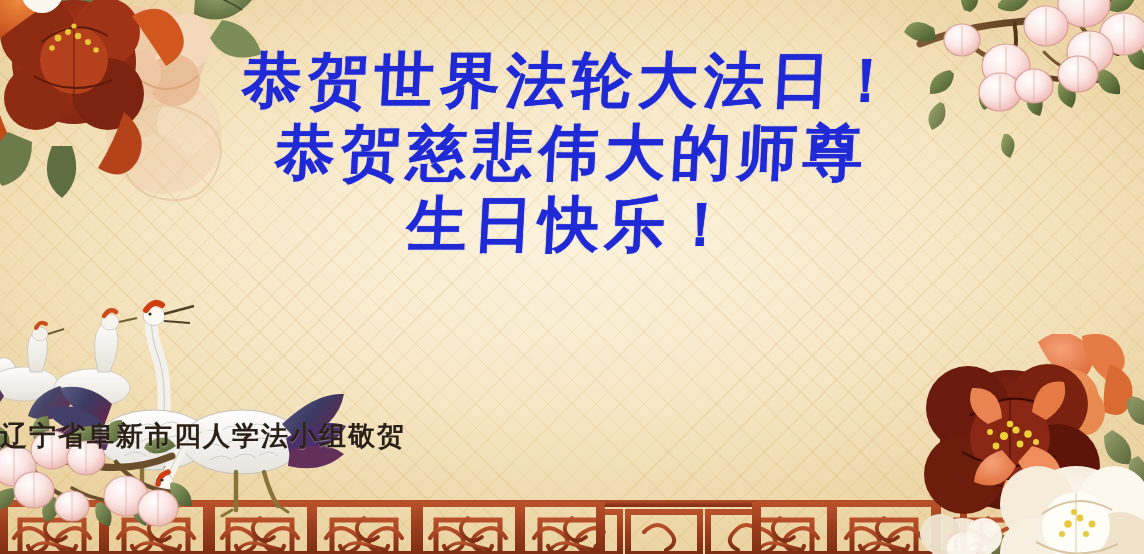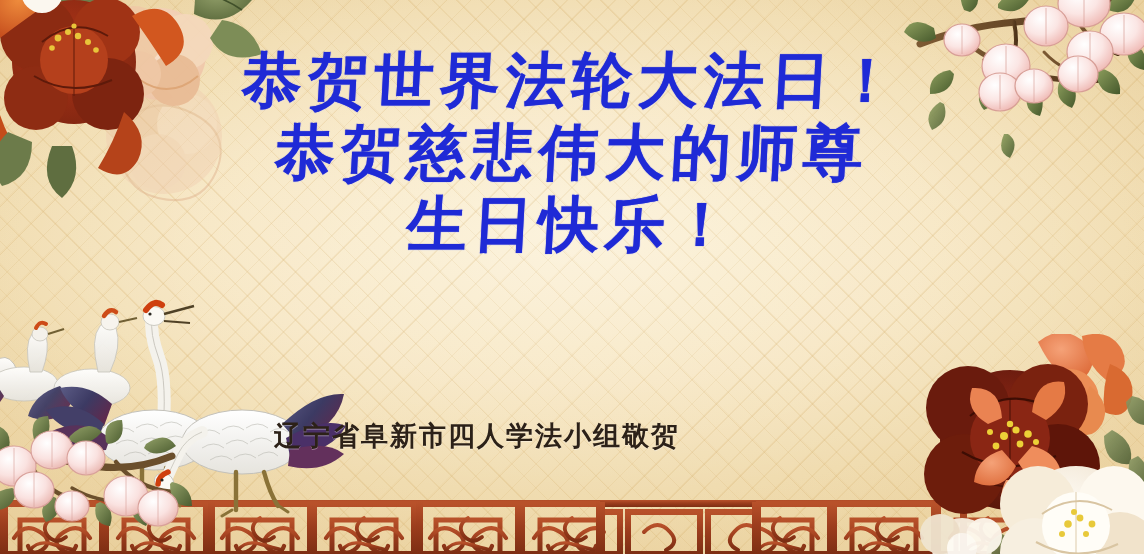--- a/index.html
+++ b/index.html
@@ -45,21 +45,21 @@
     text-shadow:0 0 1px rgba(31,42,214,.9), 1px 1px 0 rgba(255,255,255,.25);
     white-space:nowrap;
     transform:skewX(-3deg);
   }
   .msg-line.l1{font-size:60px;}
   .msg-line.l2{font-size:60px;}
   .msg-line.l3{font-size:60px;}
 
   .signature{
     position:absolute;left:0;right:0;top:418px;
-    text-align:center;padding-right:190px;
+    padding-right:190px;
     z-index:40;
   }
   .signature span{
     color:#2c2118;font-size:27px;font-weight:700;letter-spacing:2px;
     font-family:"DejaVu Serif","Liberation Serif",serif;
     white-space:nowrap;
     text-shadow:0 1px 0 rgba(255,255,255,.35);
   }
 
   

